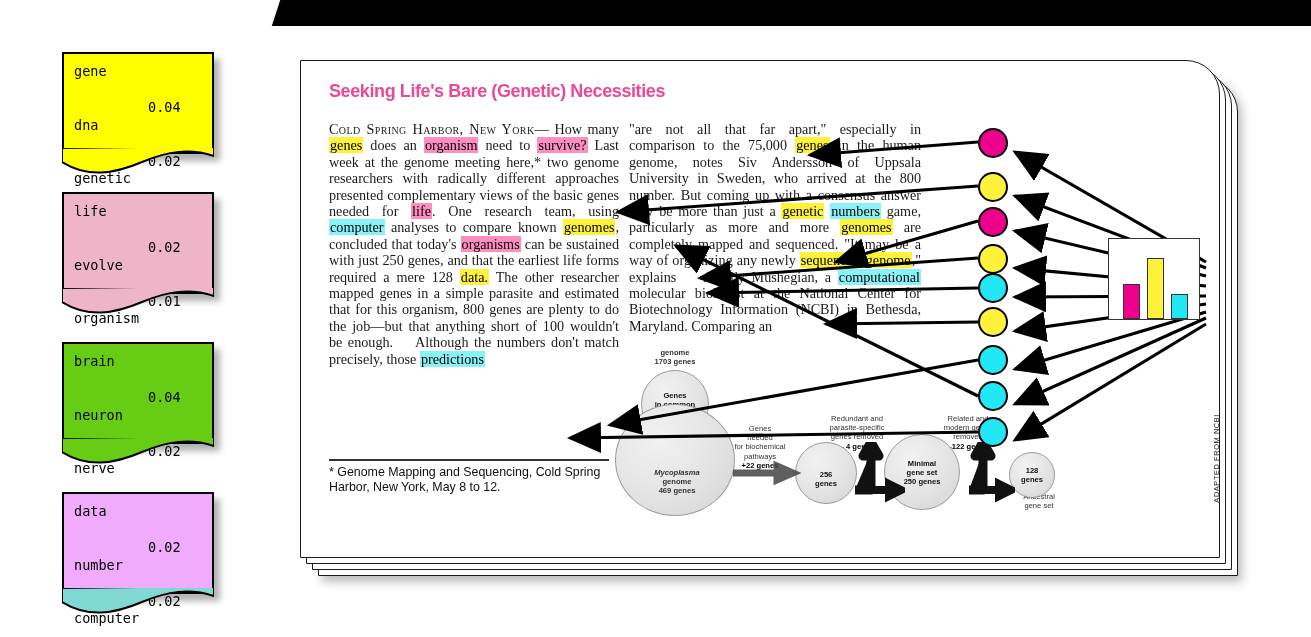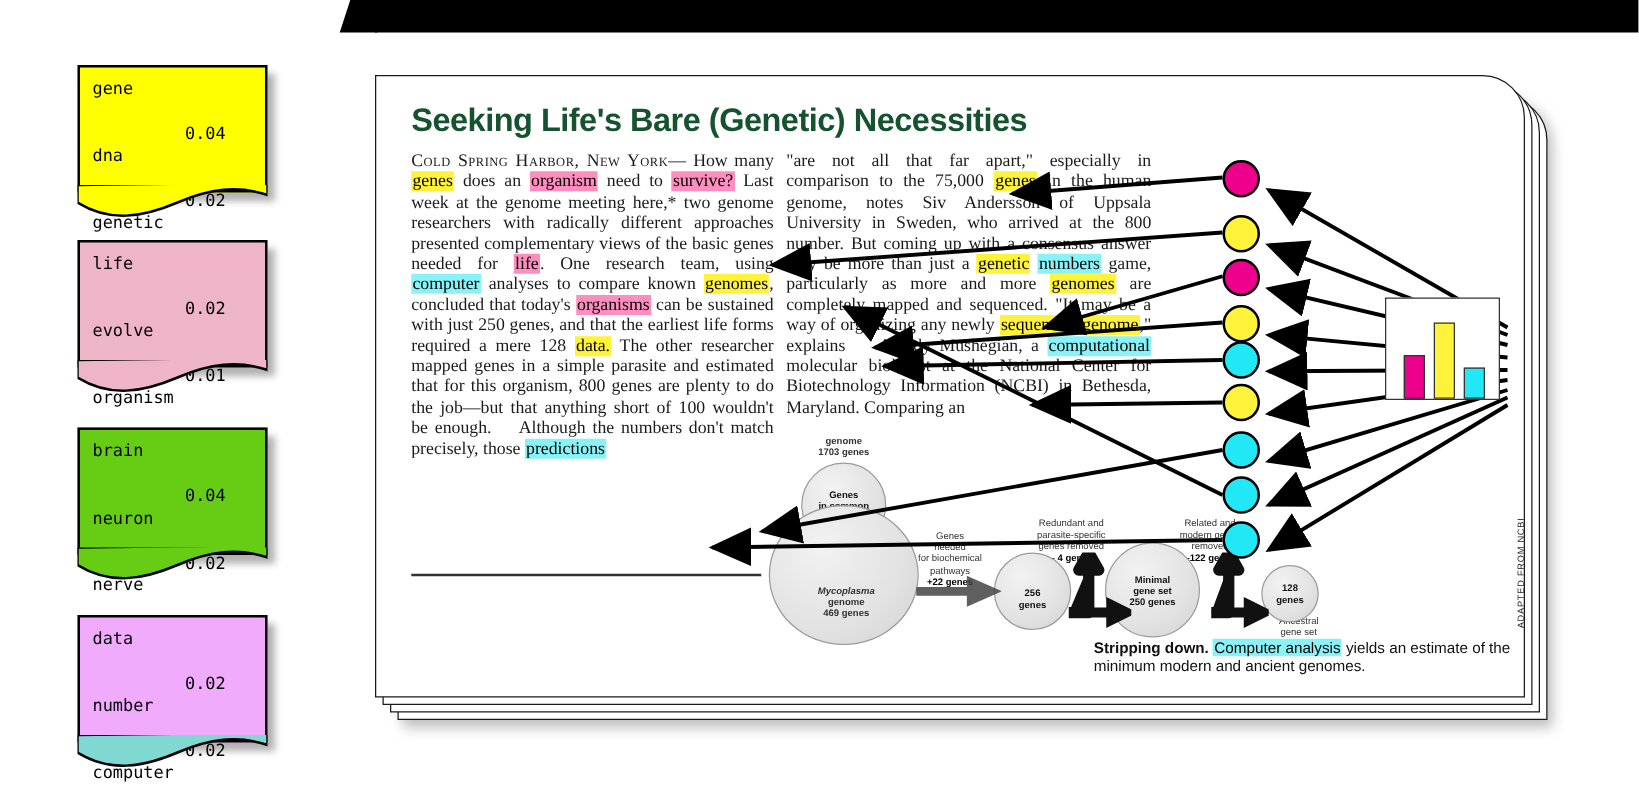--- a/index.html
+++ b/index.html
@@ -83,23 +83,23 @@
     border: 1.6px solid #1a1a1a;
     border-top-right-radius: 34px;
     box-sizing: border-box;
     overflow: hidden;
     z-index: 12;
   }
   .art-title {
     position: absolute; left: 28px; top: 20px;
     font-family: "Liberation Sans", sans-serif;
     font-weight: bold;
-    font-size: 26px;
+    font-size: 18px;
     letter-spacing: -0.4px;
-    color: #14532d;
+    color: #ec4899;
   }
   .col {
     position: absolute;
     font-family: "Liberation Serif", serif;
     font-size: 14.2px;
     line-height: 16.4px;
     color: #1a1a1a;
     text-align: justify;
   }
   #colA { left: 28px; top: 60px;  width: 290px; }
@@ -258,20 +258,21 @@
       &nbsp;&nbsp;&nbsp;Although the numbers don't match precisely, those <mark class="hl hl-c">predictions</mark>
     </div>
 
     <div class="col" id="colB">
       "are not all that far apart," especially in comparison to the 75,000 <mark class="hl hl-y">genes</mark> in the human genome, notes Siv Andersson of Uppsala University in Sweden, who arrived at the 800 number. But coming up with a consensus answer may be more than just a <mark class="hl hl-y">genetic</mark>
       <mark class="hl hl-c">numbers</mark> game, particularly as more and more <mark class="hl hl-y">genomes</mark> are completely mapped and sequenced. "It may be a way of organizing any newly <mark class="hl hl-y">sequenced</mark> <mark class="hl hl-y">genome</mark>," explains
       &nbsp;&nbsp;&nbsp;Arcady Mushegian, a <mark class="hl hl-c">computational</mark> molecular biologist at the National Center for Biotechnology Information (NCBI) in Bethesda, Maryland. Comparing an
     </div>
 
     <div class="rule"></div>
+    <div class="footnote">* Genome Mapping and Sequencing, Cold Spring Harbor, New York, May 8 to 12.</div>
 
     <div id="figure">
 
       <div class="fig-lbl" style="left:16px; top:52px; width:96px; font-weight:bold;">genome<br>1703 genes</div>
 
       <div class="fig-circle" style="left:30px; top:74px; width:66px; height:66px;">
         <span style="white-space:pre-line;">Genes
 in common
 233 genes</span>
       </div>
@@ -313,24 +314,20 @@
         <path d="M6 48 L22 48 L22 10 M14 14 L22 0 L30 14 Z" stroke="#111" stroke-width="9" fill="#111" stroke-linejoin="round"></path>
         <path d="M22 48 L40 48 M40 42 L52 48 L40 54 Z" stroke="#111" stroke-width="8" fill="#111"></path>
       </svg>
       <svg class="fig-arrow" style="left:352px; top:146px;" width="52" height="62" viewBox="0 0 52 62">
         <path d="M6 48 L20 48 L20 10 M12 14 L20 0 L28 14 Z" stroke="#111" stroke-width="9" fill="#111" stroke-linejoin="round"></path>
         <path d="M20 48 L36 48 M36 42 L48 48 L36 54 Z" stroke="#111" stroke-width="8" fill="#111"></path>
       </svg>
 
       <div class="fig-credit">ADAPTED FROM NCBI</div>
 
-      <div class="fig-caption">
-        <b>Stripping down.</b>
-        <mark class="hl hl-c">Computer analysis</mark><span> yields an estimate of the minimum modern and ancient genomes.</span>
-      </div>
     </div>
   </div>
 
   <div id="assign-dots">
       <div class="assign-dot" style="left: 978px; top: 128px; background: rgb(236, 0, 140);"></div>
       <div class="assign-dot" style="left: 978px; top: 172px; background: rgb(255, 242, 58);"></div>
       <div class="assign-dot" style="left: 978px; top: 207px; background: rgb(236, 0, 140);"></div>
       <div class="assign-dot" style="left: 978px; top: 244px; background: rgb(255, 242, 58);"></div>
       <div class="assign-dot" style="left: 978px; top: 273px; background: rgb(34, 232, 245);"></div>
       <div class="assign-dot" style="left: 978px; top: 307px; background: rgb(255, 242, 58);"></div>

